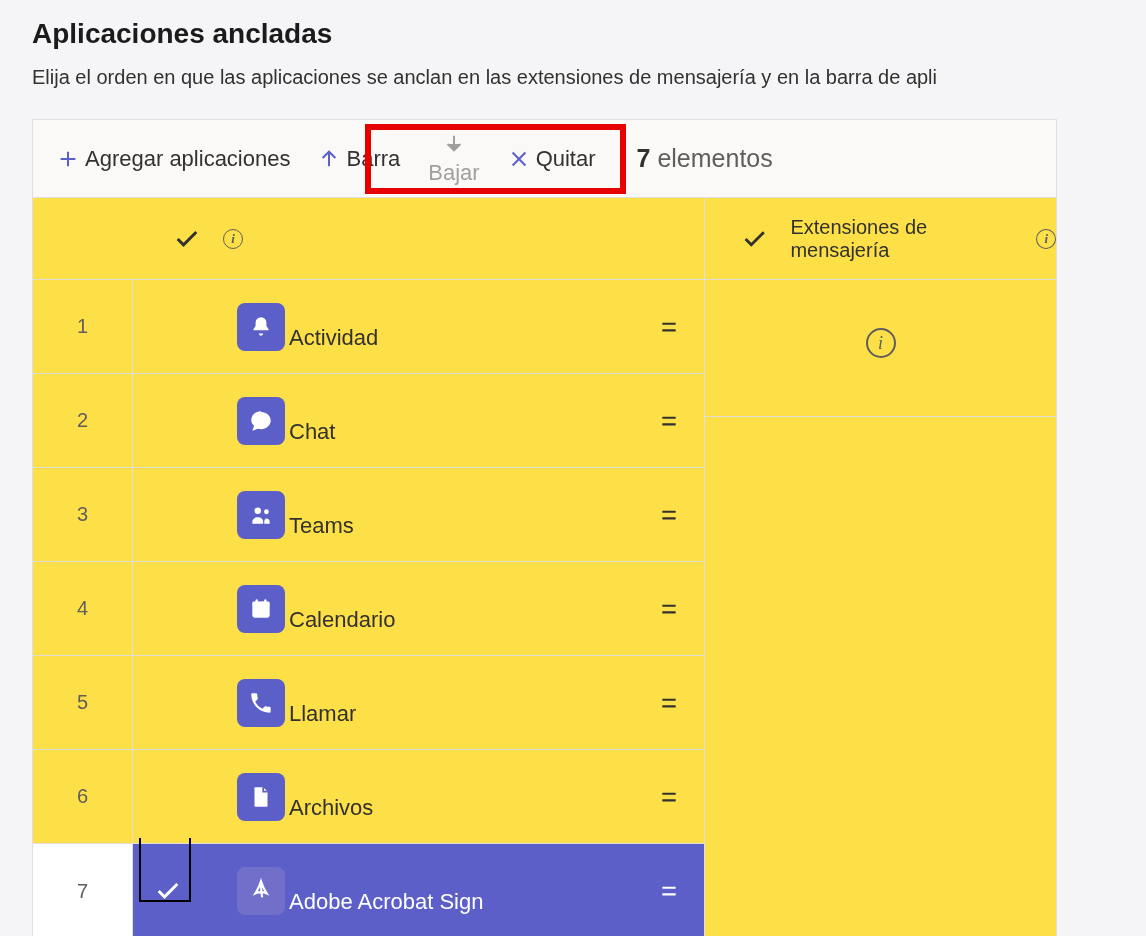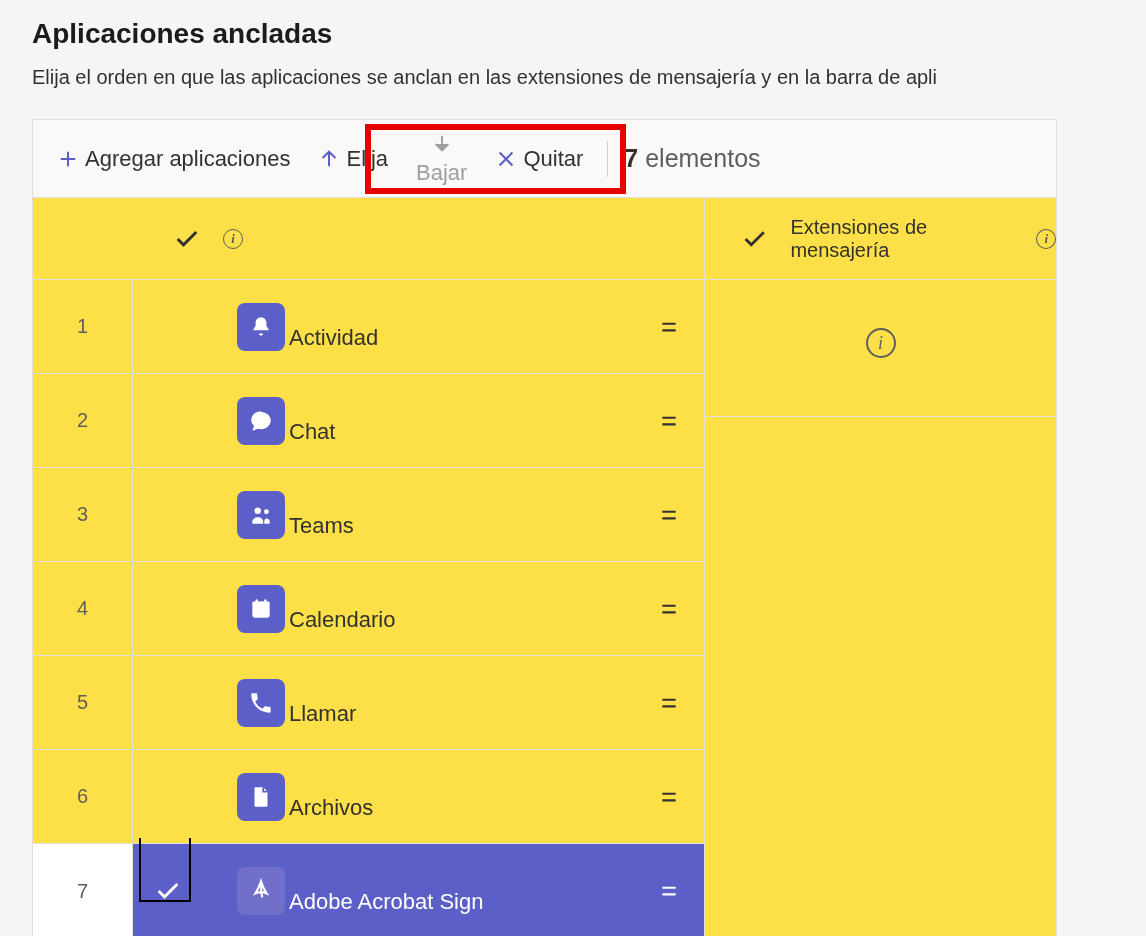--- a/index.html
+++ b/index.html
@@ -244,21 +244,21 @@
         <svg class="tb-icon" viewBox="0 0 24 24">
             <path d="M12 4v16M4 12h16"></path>
           </svg>
         <span>Agregar aplicaciones</span>
       </button>
 
       <button class="toolbar-btn">
         <svg class="tb-icon" viewBox="0 0 24 24">
             <path d="M12 20V4M5 11l7-7 7 7"></path>
           </svg>
-        <span>Elija</span>
+        <span>Barra</span>
       </button>
 
       <button class="toolbar-btn disabled">
         <svg class="tb-icon" viewBox="0 0 24 24">
             <path d="M12 4v16M5 13l7 7 7-7"></path>
           </svg>
         <span>Bajar</span>
       </button>
 
       <button class="toolbar-btn">

